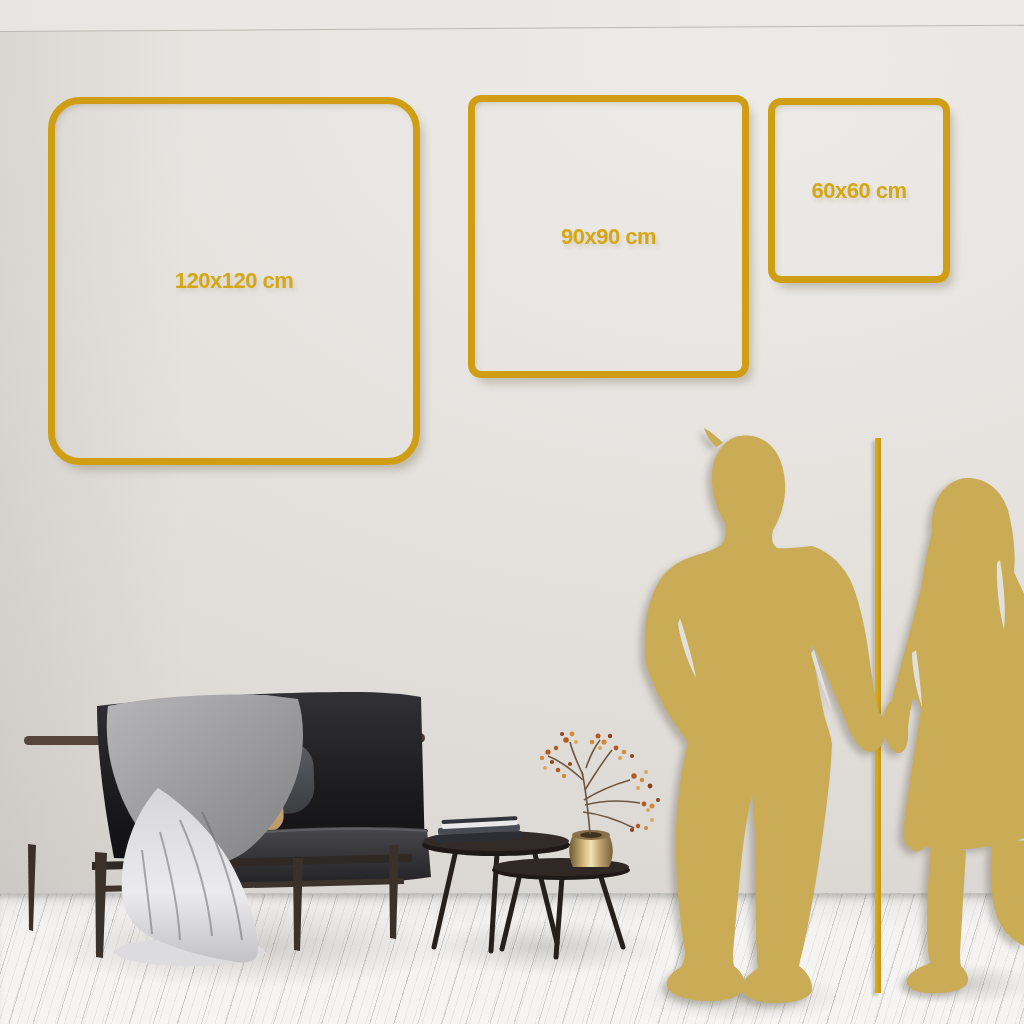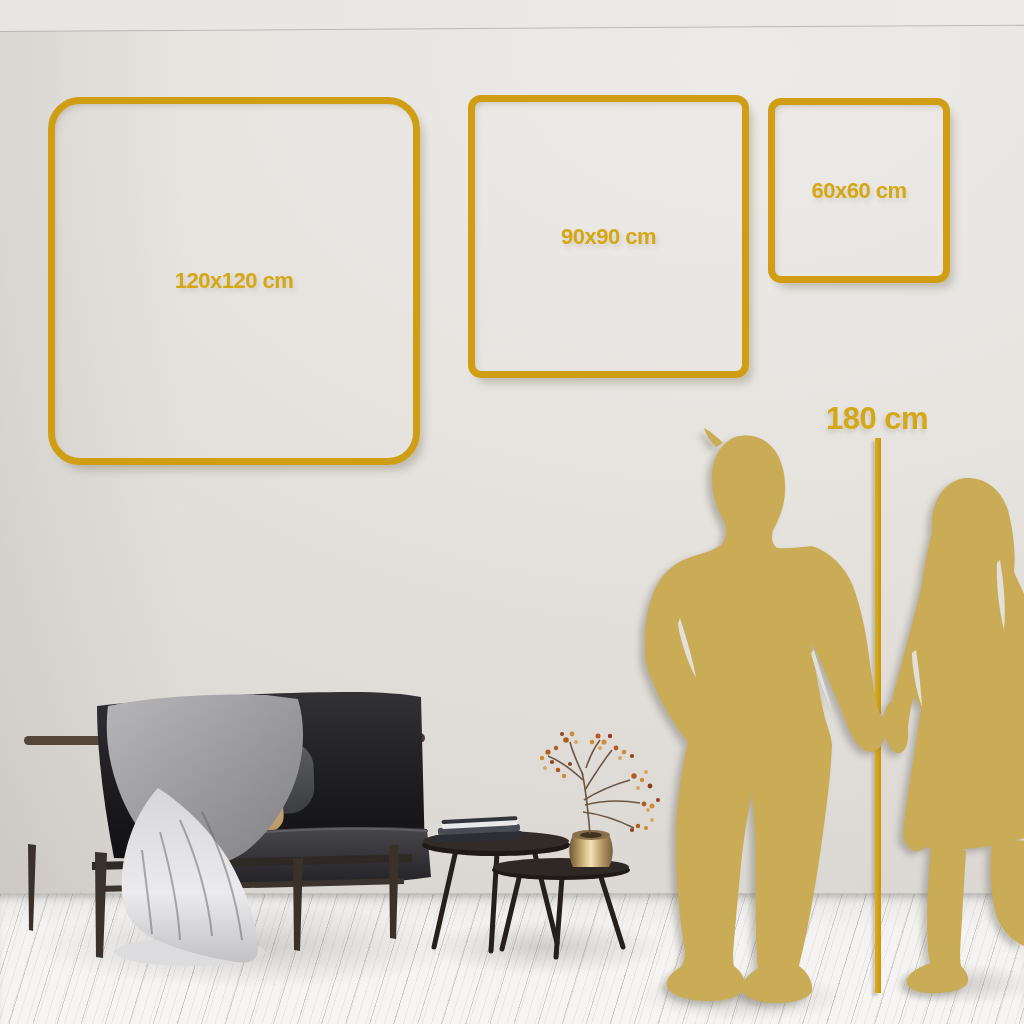--- a/index.html
+++ b/index.html
@@ -77,21 +77,20 @@
   <div class="frame frame-120">
     <span class="frame-label">120x120 cm</span>
   </div>
   <div class="frame frame-90">
     <span class="frame-label">90x90 cm</span>
   </div>
   <div class="frame frame-60">
     <span class="frame-label">60x60 cm</span>
   </div>
 
-  <div class="ruler-label">180 cm</div>
   <div class="ruler-line"></div>
 
   <svg class="layer" width="1024" height="1024" viewBox="0 0 1024 1024">
     <defs>
       <linearGradient id="shellG" x1="0" y1="0" x2="0" y2="1">
         <stop offset="0" stop-color="#323236"></stop>
           <stop offset=".55" stop-color="#1c1c1f"></stop>
           <stop offset="1" stop-color="#101012"></stop>
       </linearGradient>
       <linearGradient id="cushG" x1="0" y1="0" x2="0" y2="1">

